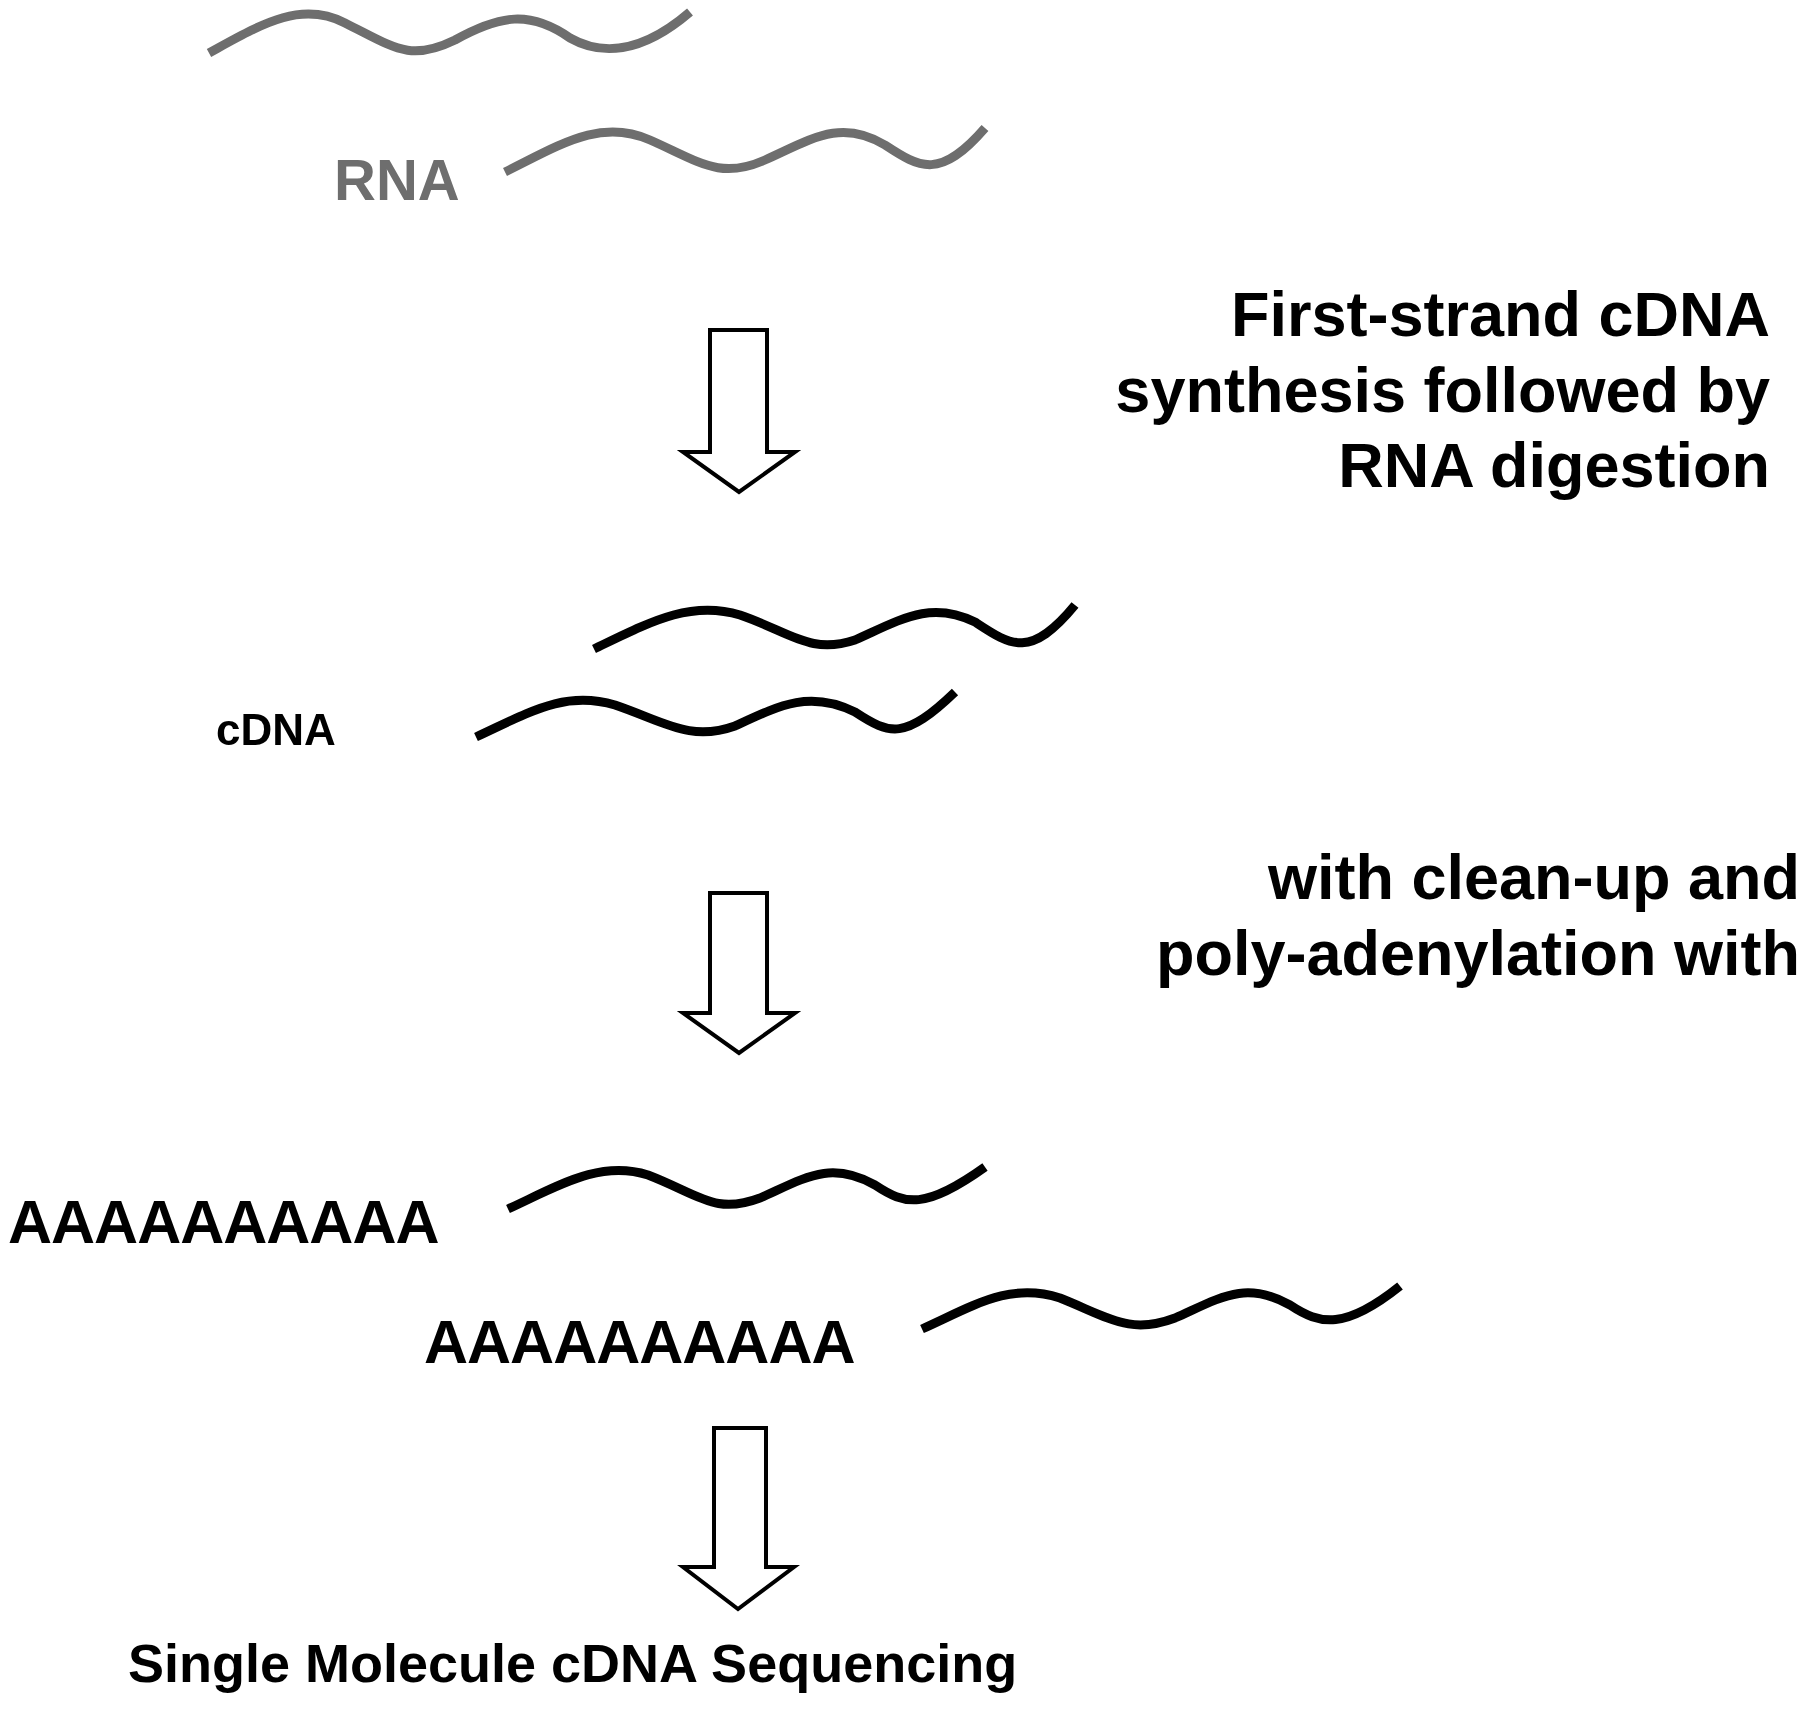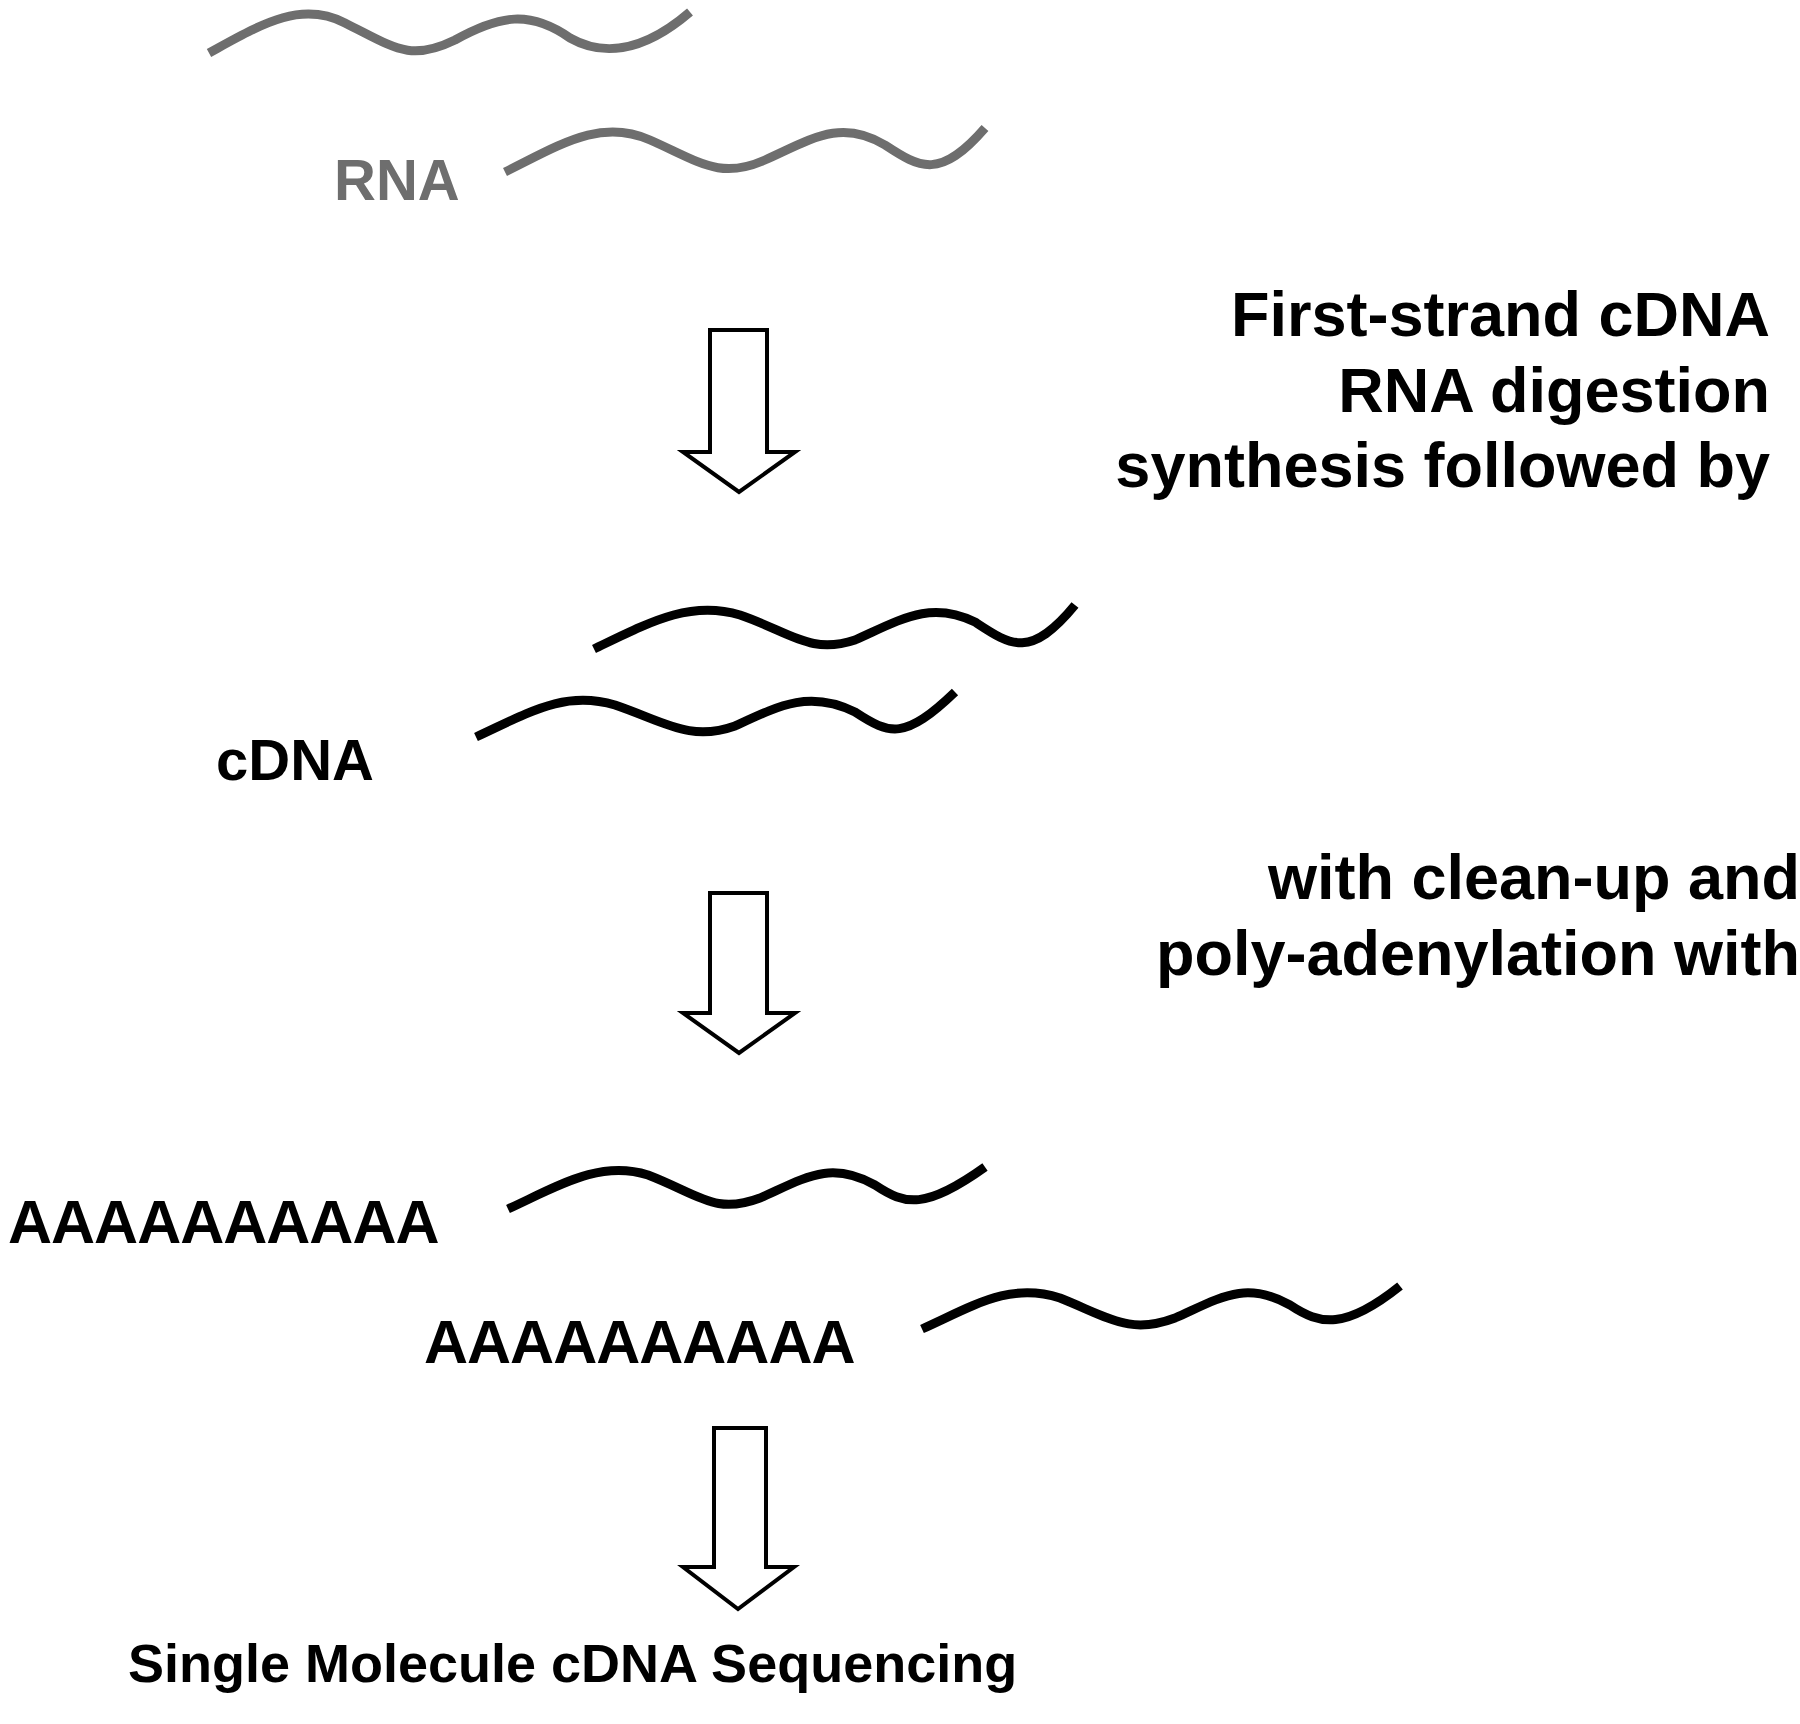--- a/index.html
+++ b/index.html
@@ -26,30 +26,30 @@
     <polygon points="710,893 767,893 767,1013 795,1013 739,1053 683,1013 710,1013" fill="#ffffff" stroke="#000" stroke-width="4" stroke-linejoin="miter"></polygon>
 
     <path class="dna" d="M508,1209 C560,1185 600,1160 648,1175 C700,1195 715,1215 760,1198 C805,1178 830,1160 875,1185 C905,1205 925,1210 985,1167" fill="none" stroke-width="9" stroke="#000000"></path>
     <path class="dna" d="M922,1329 C975,1305 1010,1282 1060,1298 C1110,1318 1130,1335 1175,1318 C1220,1298 1245,1280 1290,1305 C1320,1325 1345,1330 1400,1286" fill="none" stroke-width="9" stroke="#000000"></path>
 
     <polygon points="714,1428 766,1428 766,1567 794,1567 738,1609 683,1567 714,1567" fill="#ffffff" stroke="#000" stroke-width="4" stroke-linejoin="miter"></polygon>
   </svg>
 
   <div class="lbl" style="left:334px; top:151px; font-size:58px; color:#6e6e6e;">RNA</div>
 
-  <div class="lbl" style="left:216px; top:731px; font-size:58px; color:#000;">cDNA</div>
+  <div class="lbl" style="left:216px; top:708px; font-size:44px; color:#000;">cDNA</div>
 
   <div class="lbl" style="left:8px; top:1192px; font-size:61px; color:#000; letter-spacing:-1px;">AAAAAAAAAA</div>
 
   <div class="lbl" style="left:424px; top:1312px; font-size:61px; color:#000; letter-spacing:-1px;">AAAAAAAAAA</div>
 
   <div class="step" style="left:950px; top:277px; width:820px;">
     <div>First-strand cDNA</div>
+    <div>synthesis followed by</div>
     <div>RNA digestion</div>
-    <div>synthesis followed by</div>
   </div>
 
   <div class="step" style="left:990px; top:840px; width:810px;">
     <div>with clean-up and</div>
     <div>poly-adenylation with</div>
   </div>
 
   <div class="lbl" style="left:128px; top:1636px; font-size:54px; color:#000;">Single Molecule cDNA Sequencing</div>
 </div>
 

